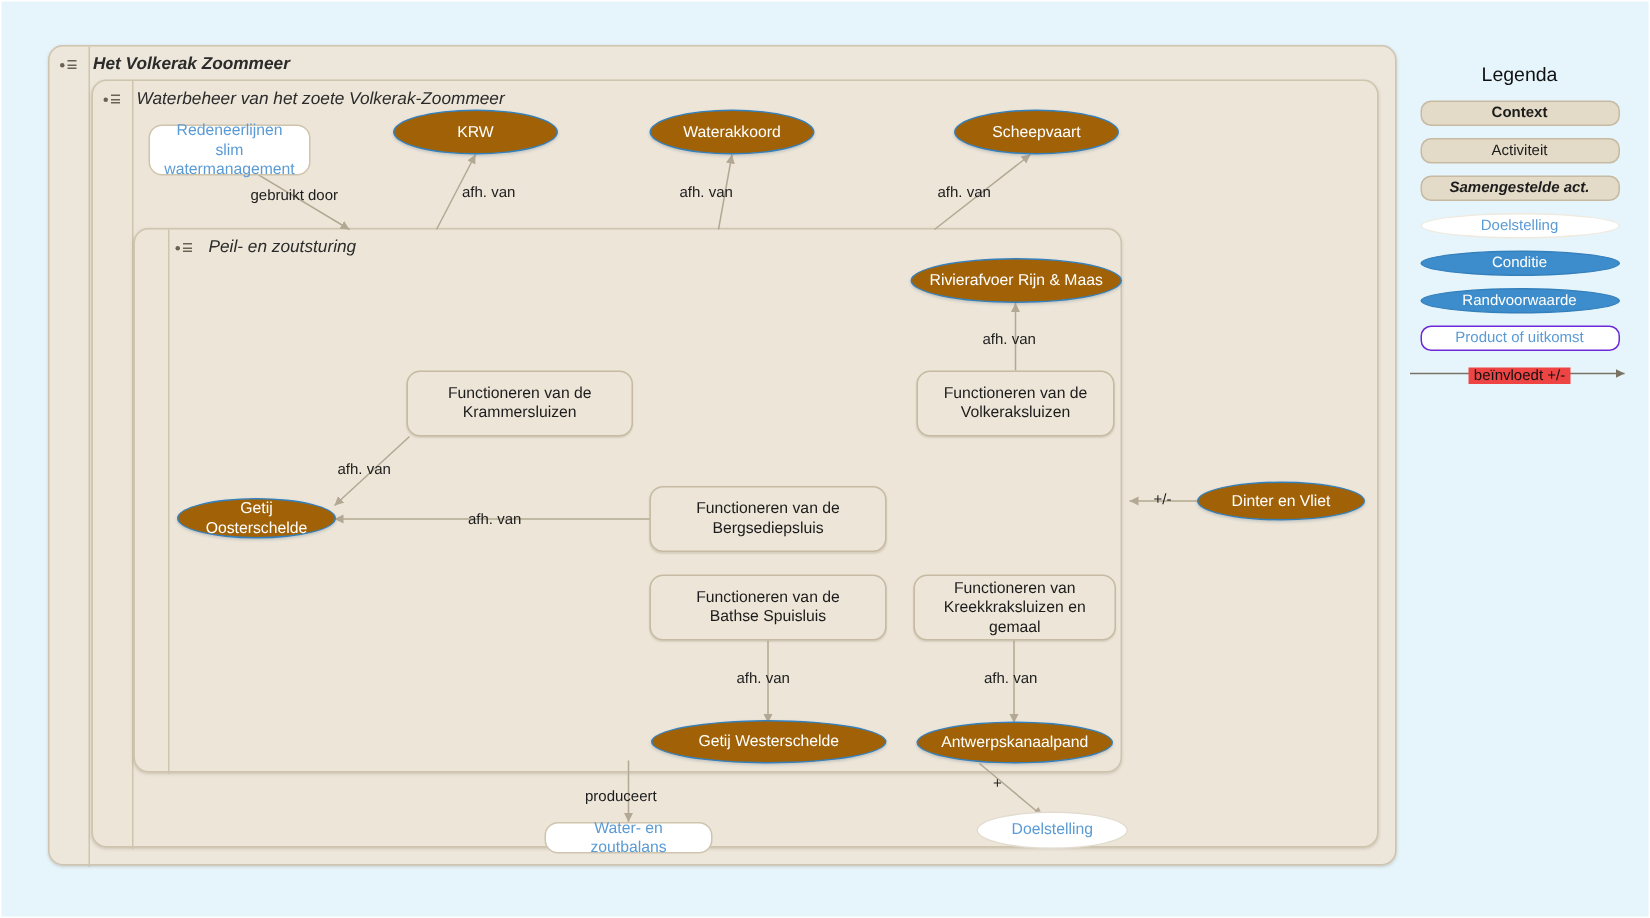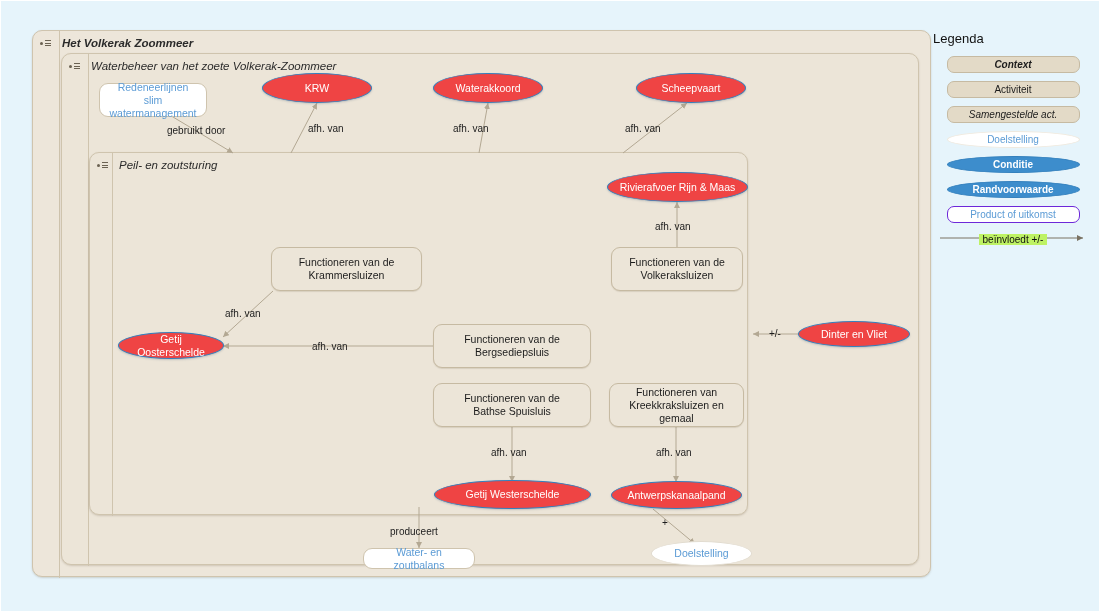--- a/index.html
+++ b/index.html
@@ -71,21 +71,21 @@
     color:#1c1c1c;
   }
   .node .lbl{padding:0 6px;white-space:pre-line;}
   .act{
     background:#ece5d8;
     border:1px solid #c6baa2;
     border-radius:9px;
     box-shadow:0 1px 1px rgba(120,105,80,.18);
   }
   .cond{
-    background:#ef4444;
+    background:#a16207;
     border:1px solid #3480bd;
     border-radius:50%;
     color:#ffffff;
     box-shadow:0 1px 2px rgba(90,110,130,.3);
   }
   .cond .lbl{color:#ffffff;}
   .prod{
     background:#ffffff;
     border:1px solid #cfc4ae;
     border-radius:9px;
@@ -105,37 +105,37 @@
     font-size:10px;
     color:#1c1c1c;
     white-space:nowrap;
     background:transparent;
   }
   
   #edges{position:absolute;left:0;top:0;width:1100px;height:612px;pointer-events:none;}
   
   #legend{position:absolute;left:932px;top:30px;width:160px;}
   #legend .ltitle{
-    font-size:13px;color:#111;margin-bottom:10px;
+    text-align:center;font-size:13px;color:#111;margin-bottom:10px;margin-top:11px;
   }
   .lrow{
     height:17px;margin:0 auto 8px auto;
     display:flex;align-items:center;justify-content:center;
     font-size:10px;box-sizing:border-box;
   }
   .lrow.box{
     width:133px;background:#e3dac7;border:1px solid #c6baa2;border-radius:7px;color:#1c1c1c;
   }
-  .lrow.box.b{font-weight:bold;font-style:italic;justify-content:center;}
-  .lrow.box.i{font-style:italic;}
+  .lrow.box.b{font-weight:bold;justify-content:center;}
+  .lrow.box.i{font-style:italic;font-weight:bold;}
   .lrow.doel{
     width:133px;background:#ffffff;border:1px solid #efe9de;border-radius:50%;color:#5b9bd5;
   }
   .lrow.cnd{
-    width:133px;background:#3d8dcc;border:1px solid #3480bd;border-radius:50%;color:#ffffff;font-weight:bold;
+    width:133px;background:#3d8dcc;border:1px solid #3480bd;border-radius:50%;color:#ffffff;
   }
   .lrow.prd{
     width:133px;background:#ffffff;border:1px solid #6d28d9;border-radius:7px;color:#5b9bd5;
   }
   .lrow.arrow{
     width:150px;position:relative;font-size:10px;color:#111;background:transparent;
   }
 </style>
 </head>
 <body>
@@ -166,21 +166,21 @@
             <i></i>
             <i></i>
           </span>
       </span>
       <span class="grp-title sub">Waterbeheer van het zoete Volkerak-Zoommeer</span>
     </div>
     <div class="grp-rule" style="left:26px;top:0;height:512px;"></div>
   </div>
 
   <div class="group lvl3" style="left:88px;top:151px;width:659px;height:363px;">
-    <div class="grp-head" style="width:300px;">
+    <div class="grp-head" style="width:300px;padding-left:20px;">
       <span class="grp-icon">
         <span class="dot"></span>
         <span class="bars">
             <i></i>
             <i></i>
             <i></i>
           </span>
       </span>
       <span class="grp-title sub">Peil- en zoutsturing</span>
     </div>
@@ -332,17 +332,17 @@
     </div>
     <div class="lrow arrow">
       <svg width="150" height="14" style="position:absolute;left:0;top:0;">
         <defs>
           <marker id="ah2" markerWidth="7" markerHeight="7" refX="6" refY="3" orient="auto">
             <path d="M0,0 L6,3 L0,6 z" fill="#7a7263"></path>
           </marker>
         </defs>
         <line x1="2" y1="7" x2="145" y2="7" stroke="#7a7263" stroke-width="1" marker-end="url(#ah2)"></line>
       </svg>
-      <span style="position:relative;background:#bef264;padding:0 4px;">beïnvloedt +/-</span>
+      <span style="position:relative;background:#ef4444;padding:0 4px;">beïnvloedt +/-</span>
     </div>
   </div>
 
 </div>
 
 </body></html>

